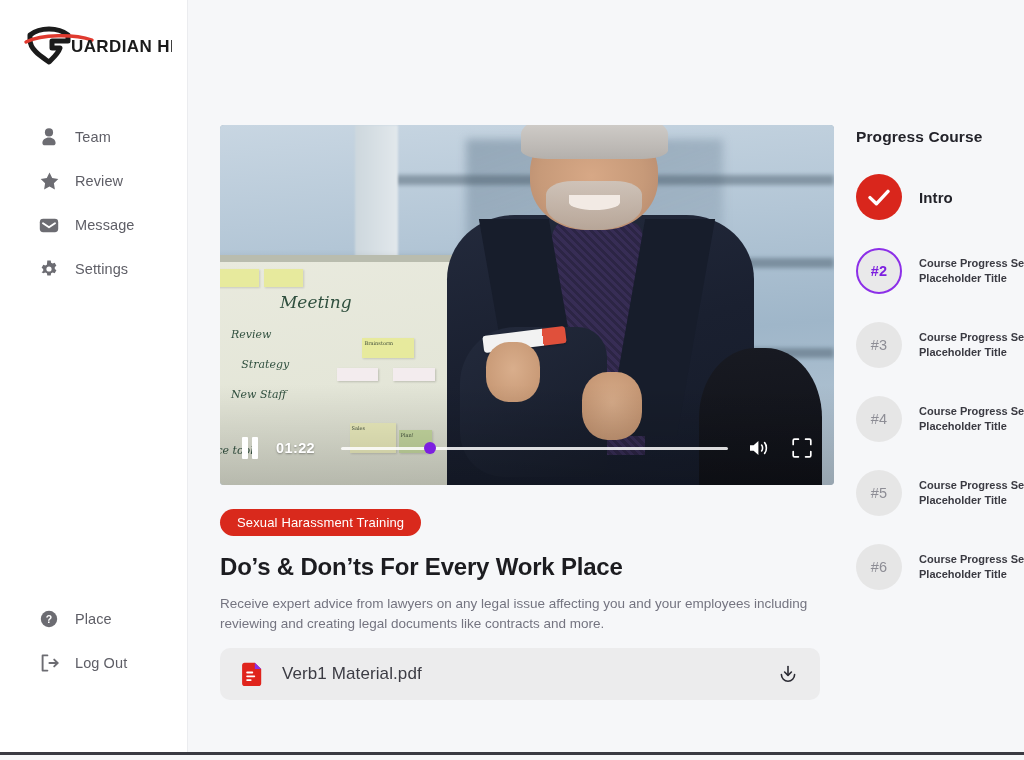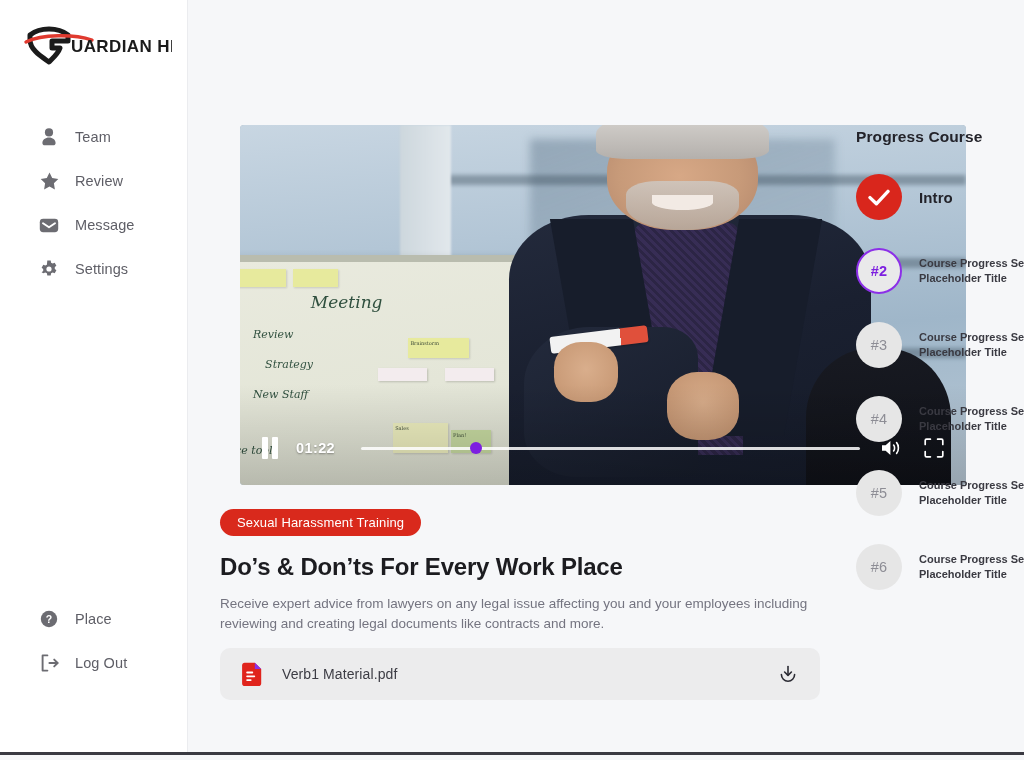--- a/index.html
+++ b/index.html
@@ -81,24 +81,23 @@
   .search-input::placeholder { color: #a5a5ae; }
   .header-extra {
     position: absolute; left: 822px; top: 30px;
     width: 60px; height: 36px;
     background: #ffffff; border-radius: 8px;
   }
 
   
   .video {
     position: absolute; left: 220px; top: 125px;
-    width: 726px; height: 360px;
+    width: 614px; height: 360px;
     border-radius: 4px; overflow: hidden;
     background: #9fb0bd;
-    margin-left: 20px;
   }
   .video-scene { position: absolute; inset: 0; }
   .sky {
     position: absolute; left: 0; top: 0; width: 100%; height: 100%;
     background: linear-gradient(175deg,#c8d6e2 0%, #b3c6d6 32%, #9fb6c9 60%, #b9c9d6 100%);
   }
   .window-band {
     position: absolute; left: 28%; right: 0;
     height: 10px; background: rgba(60,78,94,.42);
     filter: blur(2px);
@@ -246,21 +245,21 @@
   }
   .file-row {
     position: absolute; left: 220px; top: 648px;
     width: 600px; height: 52px;
     background: #ececed; border-radius: 10px;
     display: flex; align-items: center; padding: 0 22px;
     cursor: pointer;
   }
   .pdf-icon { flex: 0 0 22px; display: flex; }
   .file-name {
-    margin-left: 18px; font-size: 14px; color: #3c3c44; letter-spacing: .1px;
+    margin-left: 18px; font-size: 17px; color: #3c3c44; letter-spacing: .1px;
   }
   .dl-icon { margin-left: auto; color: #2c2c34; display: flex; cursor: pointer; }
 
   
   .progress-panel { position: absolute; left: 856px; top: 128px; width: 180px; }
   .panel-title {
     font-size: 15.5px; font-weight: bold; color: #23232a;
     letter-spacing: .1px; margin-bottom: 28px;
   }
   .p-item {

